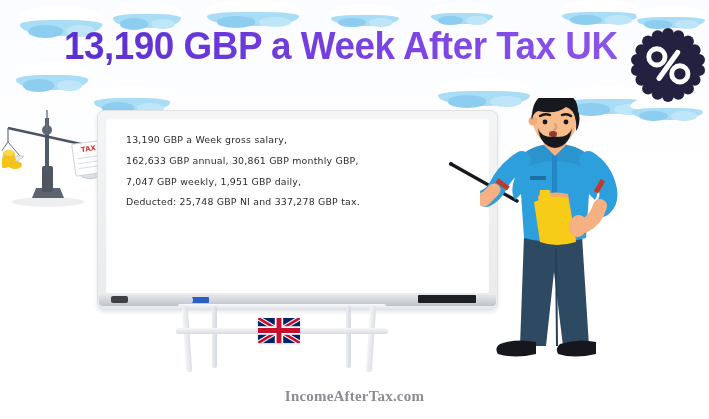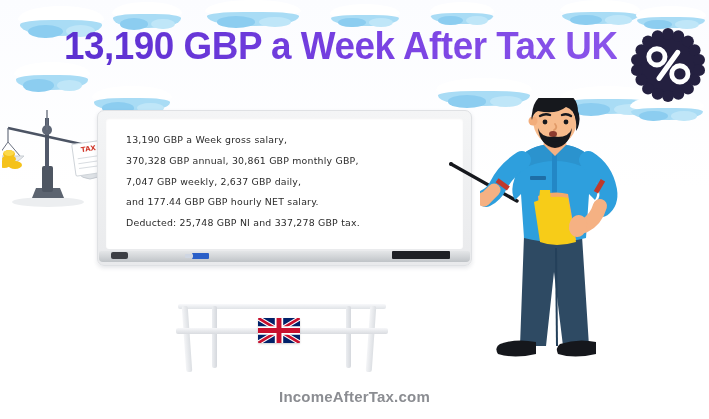--- a/index.html
+++ b/index.html
@@ -32,21 +32,21 @@
     white-space:nowrap;
     transform:scaleX(0.97);
     transform-origin:left center;
   }
 
   
   .badge{position:absolute;right:4px;top:28px;width:74px;height:74px;}
   .badge svg{display:block;width:100%;height:100%;}
 
   
-  .board-wrap{position:absolute;left:97px;top:110px;width:375px;height:156px;}
+  .board-wrap{position:absolute;left:97px;top:110px;width:375px;height:200px;padding-left:26px;}
   .board-frame{
     position:absolute;inset:0;
     background:linear-gradient(180deg,#f4f5f6 0%,#e9eaec 100%);
     border-radius:7px;
     box-shadow:0 2px 4px rgba(40,50,70,.12);
     border:1px solid #dfe1e4;
   }
   .board-face{
     position:absolute;left:9px;top:8px;right:9px;bottom:17px;
     background:#ffffff;border-radius:3px;
@@ -92,21 +92,21 @@
   .teacher{position:absolute;left:480px;top:98px;width:150px;height:285px;}
   .teacher svg{display:block;width:100%;height:100%;}
 
   
   .pointer{position:absolute;left:447px;top:160px;width:78px;height:46px;}
   .pointer svg{display:block;width:100%;height:100%;}
 
   
   .footer{
     position:absolute;left:0;right:0;bottom:14px;text-align:center;
-    font-family:Liberation Sans, sans-serif;
+    font-family:Liberation Serif, serif;
     font-weight:bold;font-size:15px;color:#8b8d92;letter-spacing:.2px;
   }
 </style>
 </head>
 <body>
 
 <div id="stage">
 
   <div class="sky"></div>
 
@@ -254,23 +254,22 @@
         </g>
       </g>
     </svg>
   </div>
 
   <div class="board-wrap">
     <div class="board-frame"></div>
     <div class="board-face">
       <div class="board-text">
         <div>13,190 GBP a Week gross salary,</div>
-        <div>370,328 GBP annual, 30,861 GBP monthly GBP,</div>
-        <div>7,047 GBP weekly, 2,637 GBP daily,</div>
-        <div>and 177.44 GBP GBP hourly NET salary.</div>
+        <div>162,633 GBP annual, 30,861 GBP monthly GBP,</div>
+        <div>7,047 GBP weekly, 1,951 GBP daily,</div>
         <div>Deducted: 25,748 GBP NI and 337,278 GBP tax.</div>
       </div>
     </div>
     <div class="tray"></div>
     <div class="eraser"></div>
     <div class="mk-blue"></div>
     <div class="mk-black"></div>
   </div>
 
   <div class="stand">

